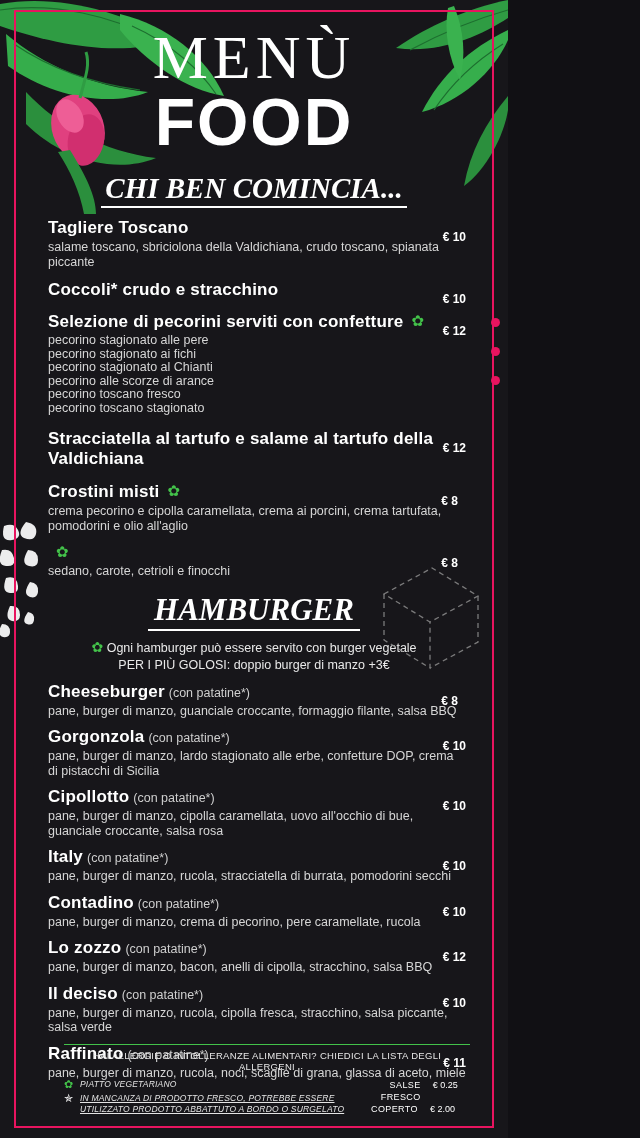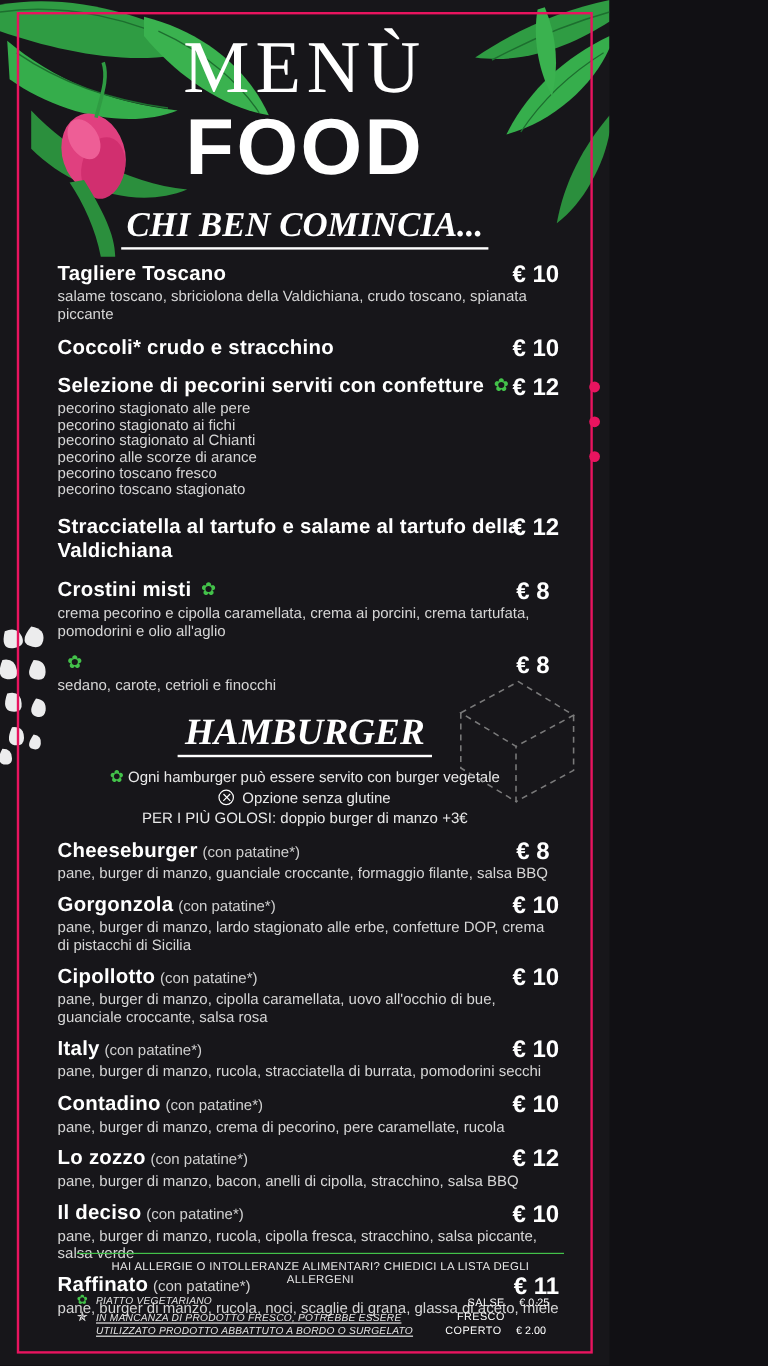--- a/index.html
+++ b/index.html
@@ -92,23 +92,23 @@
   }
   .veg {
     display: inline-block;
     margin-left: 8px;
     color: #43c24a;
     font-size: 15px;
     transform: translateY(-1px);
   }
   .price {
     position: absolute;
-    right: 0; top: 0;
-    color: #fff;
-    font-size: 20px;
+    right: 0; top: 12px;
+    color: #fff;
+    font-size: 12px;
     font-weight: bold;
     white-space: nowrap;
   }
   .item-desc {
     color: #d6d6d6;
     font-size: 12.5px;
     line-height: 14.5px;
     margin-top: 2px;
     max-width: 470px;
   }
@@ -314,24 +314,20 @@
 
   <div class="section-title-wrap" style="margin-top:14px;">
     <span class="section-title-2">HAMBURGER</span>
   </div>
 
   <div class="sub-notes">
     <div class="sub-note">
       <span class="veg-inline">✿</span>
       <span>Ogni hamburger può essere servito con burger vegetale</span>
     </div>
-    <div class="sub-note">
-      <span class="gf-icon"></span>
-      <span>Opzione senza glutine</span>
-    </div>
     <div class="sub-note">PER I PIÙ GOLOSI: doppio burger di manzo +3€</div>
   </div>
 
   <div class="items" style="margin-top:8px;">
 
     <div class="item">
       <div class="item-head">
         <span class="item-name">Cheeseburger</span>
         <span class="item-note">(con patatine*)</span>
       </div>

